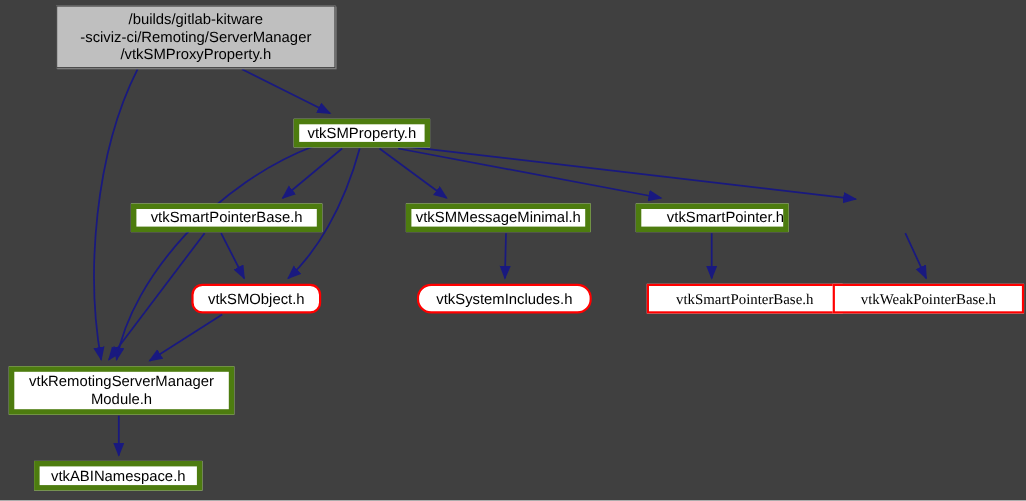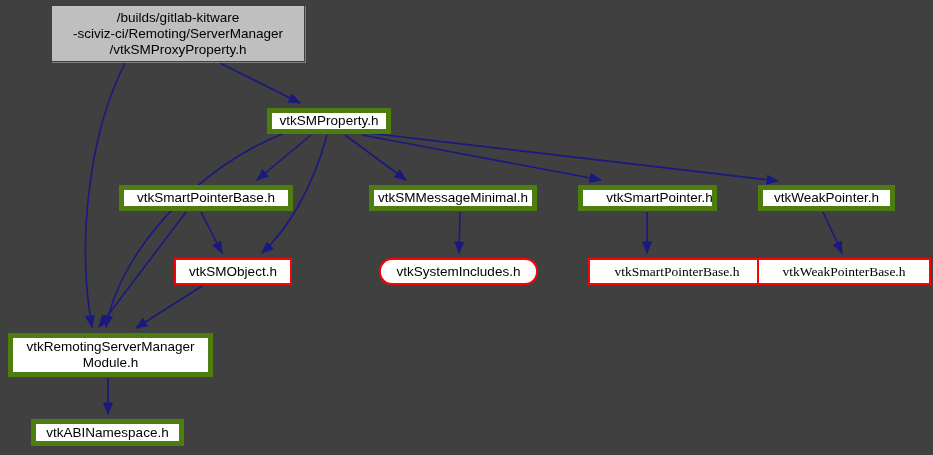--- a/index.html
+++ b/index.html
@@ -92,22 +92,21 @@
     </g>
   </svg>
 
   <div class="node root" style="left: 51px; top: 5px; width: 254px; height: 57px;">/builds/gitlab-kitware
 -sciviz-ci/Remoting/ServerManager
 /vtkSMProxyProperty.h</div>
   <div class="node" style="left: 267px; top: 108px; width: 124px; height: 26px;">vtkSMProperty.h</div>
   <div class="node" style="left: 119px; top: 185px; width: 174px; height: 26px;">vtkSmartPointerBase.h</div>
   <div class="node" style="left: 369px; top: 185px; width: 168px; height: 26px;">vtkSMMessageMinimal.h</div>
   <div class="node" style="left: 578px; top: 185px; width: 139px; height: 26px; padding-left: 24px;">vtkSmartPointer.h</div>
-  <div class="node" style="left: 758px; top: 185px; width: 137px; height: 26px;">vtkWeakPointer.h</div>
-  <div class="node red" style="left: 174px; top: 258px; width: 118px; height: 27px;">vtkSMObject.h</div>
+  <div class="node red" style="left: 174px; top: 258px; width: 118px; height: 27px; border-radius: 10px;">vtkSMObject.h</div>
   <div class="node red" style="left: 379px; top: 258px; width: 159px; height: 27px; border-radius: 13px;">vtkSystemIncludes.h</div>
   <div class="node red" style="left: 588px; top: 258px; width: 178px; height: 27px; font-family: Liberation Serif, serif;">vtkSmartPointerBase.h</div>
   <div class="node red" style="left: 757px; top: 258px; width: 174px; height: 27px; font-family: Liberation Serif, serif;">vtkWeakPointerBase.h</div>
   <div class="node" style="left: 8px; top: 333px; width: 205px; height: 44px;">vtkRemotingServerManager
 Module.h</div>
   <div class="node" style="left: 31px; top: 419px; width: 153px; height: 27px;">vtkABINamespace.h</div>
 
 </div>
 
 </body></html>

